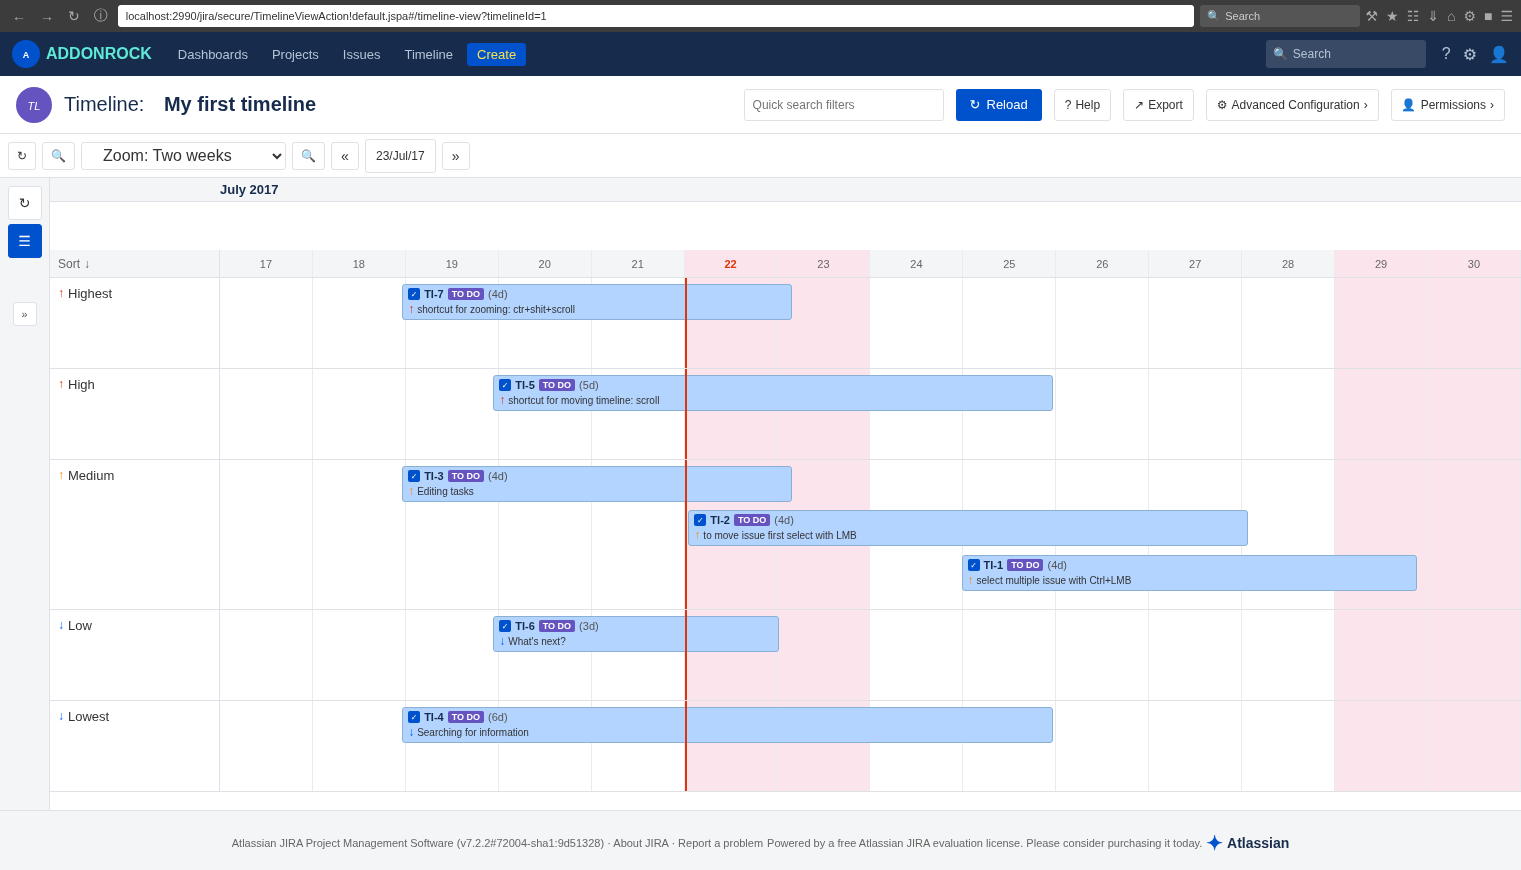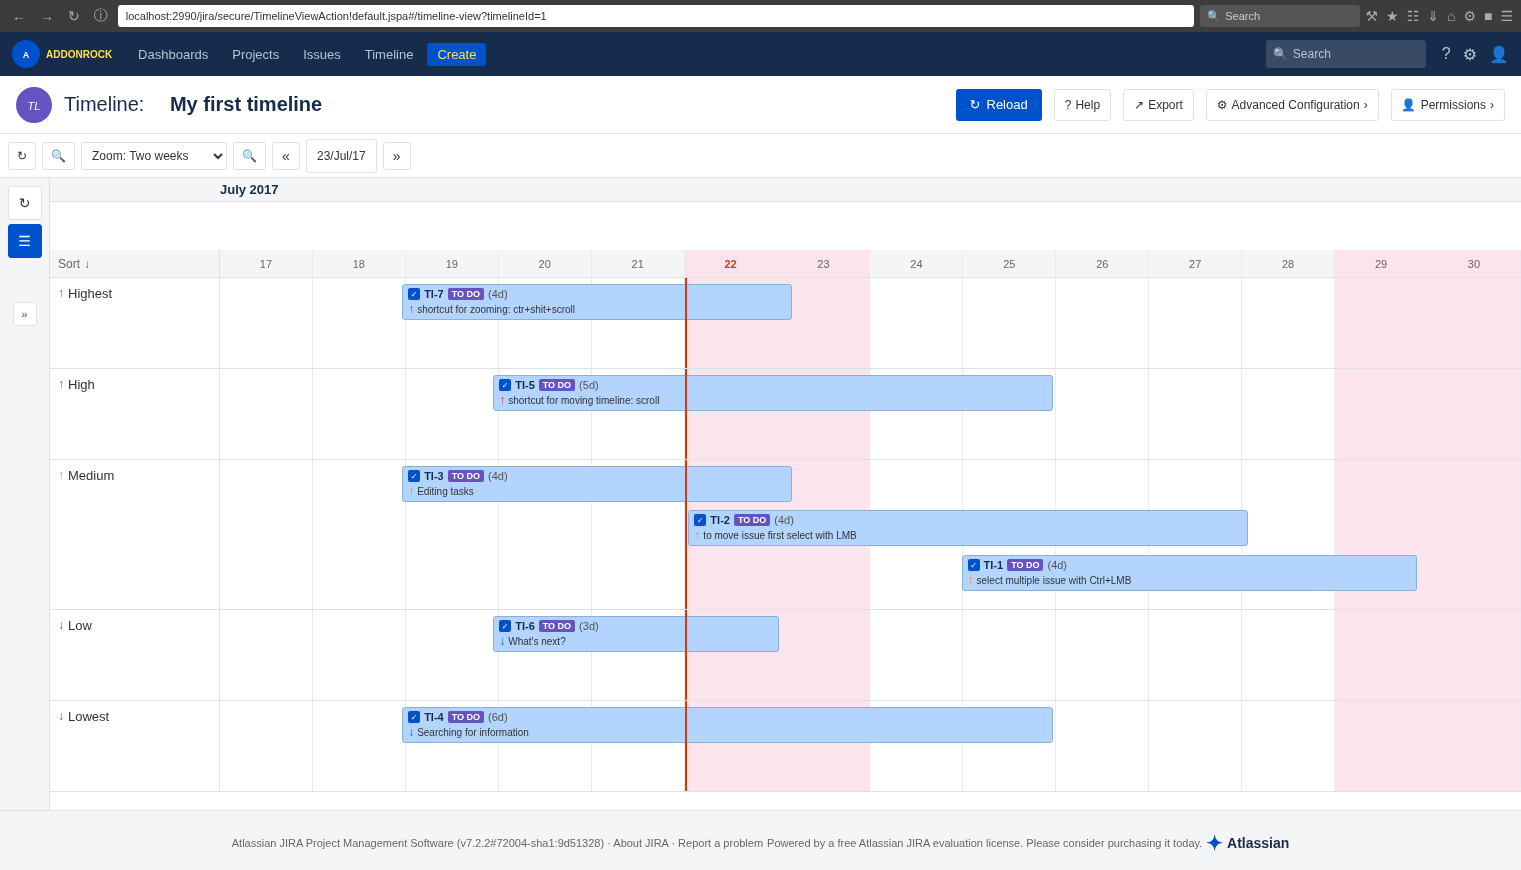--- a/index.html
+++ b/index.html
@@ -199,23 +199,23 @@
       font-size: 12px;
       color: #333;
       display: flex;
       align-items: center;
       gap: 4px;
     }
     .zoom-select {
       border: 1px solid #dfe1e6;
       border-radius: 3px;
       height: 28px;
-      padding: 0 6px;
-      background: #fff;
-      font-size: 12px;
+      padding: 0 17px;
+      background: #fff;
+      font-size: 16px;
       color: #333;
       cursor: pointer;
     }
     .nav-date-btn {
       border: 1px solid #dfe1e6;
       background: #fff;
       border-radius: 3px;
       height: 28px;
       width: 28px;
       cursor: pointer;
@@ -511,21 +511,21 @@
 </div>
 
 <div class="app-header">
   <div class="app-logo">
     <div class="logo-icon">
       <svg width="18" height="18" viewBox="0 0 18 18">
           <circle cx="9" cy="9" r="8" fill="#0052cc"></circle>
           <text x="9" y="13" text-anchor="middle" fill="#fff" font-size="9" font-family="Arial">A</text>
         </svg>
     </div>
-    <span style="color:#fde047; font-size:10px;">ADDONROCK</span>
+    <span style="color:#5eead4; font-size:16px;">ADDONROCK</span>
   </div>
   <nav class="app-nav">
     <a class="app-nav-item">Dashboards</a>
     <a class="app-nav-item">Projects</a>
     <a class="app-nav-item">Issues</a>
     <a class="app-nav-item">Timeline</a>
     <button class="app-nav-item active" style="background:#0052cc; color:#fde047; border:none; cursor:pointer; border-radius:3px; padding:4px 10px;">Create</button>
   </nav>
   <div class="app-header-search">
     <span>🔍</span>
@@ -540,22 +540,23 @@
 
 <div class="timeline-header">
   <div class="timeline-avatar">
     <svg width="24" height="24" viewBox="0 0 24 24">
         <rect width="24" height="24" rx="12" fill="#6554c0"></rect>
         <text x="12" y="17" text-anchor="middle" fill="#fff" font-size="11" font-family="Arial">TL</text>
       </svg>
   </div>
   <div class="timeline-title">
     <span>Timeline:</span>
-    <span style="font-weight:bold; margin-left:20px;">My first timeline</span>
-  </div>
+    <span style="font-weight:bold; margin-left:14px;">My first timeline</span>
+  </div>
+  <input class="quick-search" type="text" placeholder="Quick search filters" style="">
   <button class="reload-btn">
     <span>↻</span>
     <span>Reload</span>
   </button>
   <button class="header-action-btn">
     <span>?</span>
     <span>Help</span>
   </button>
   <button class="header-action-btn">
     <span>↗</span>

